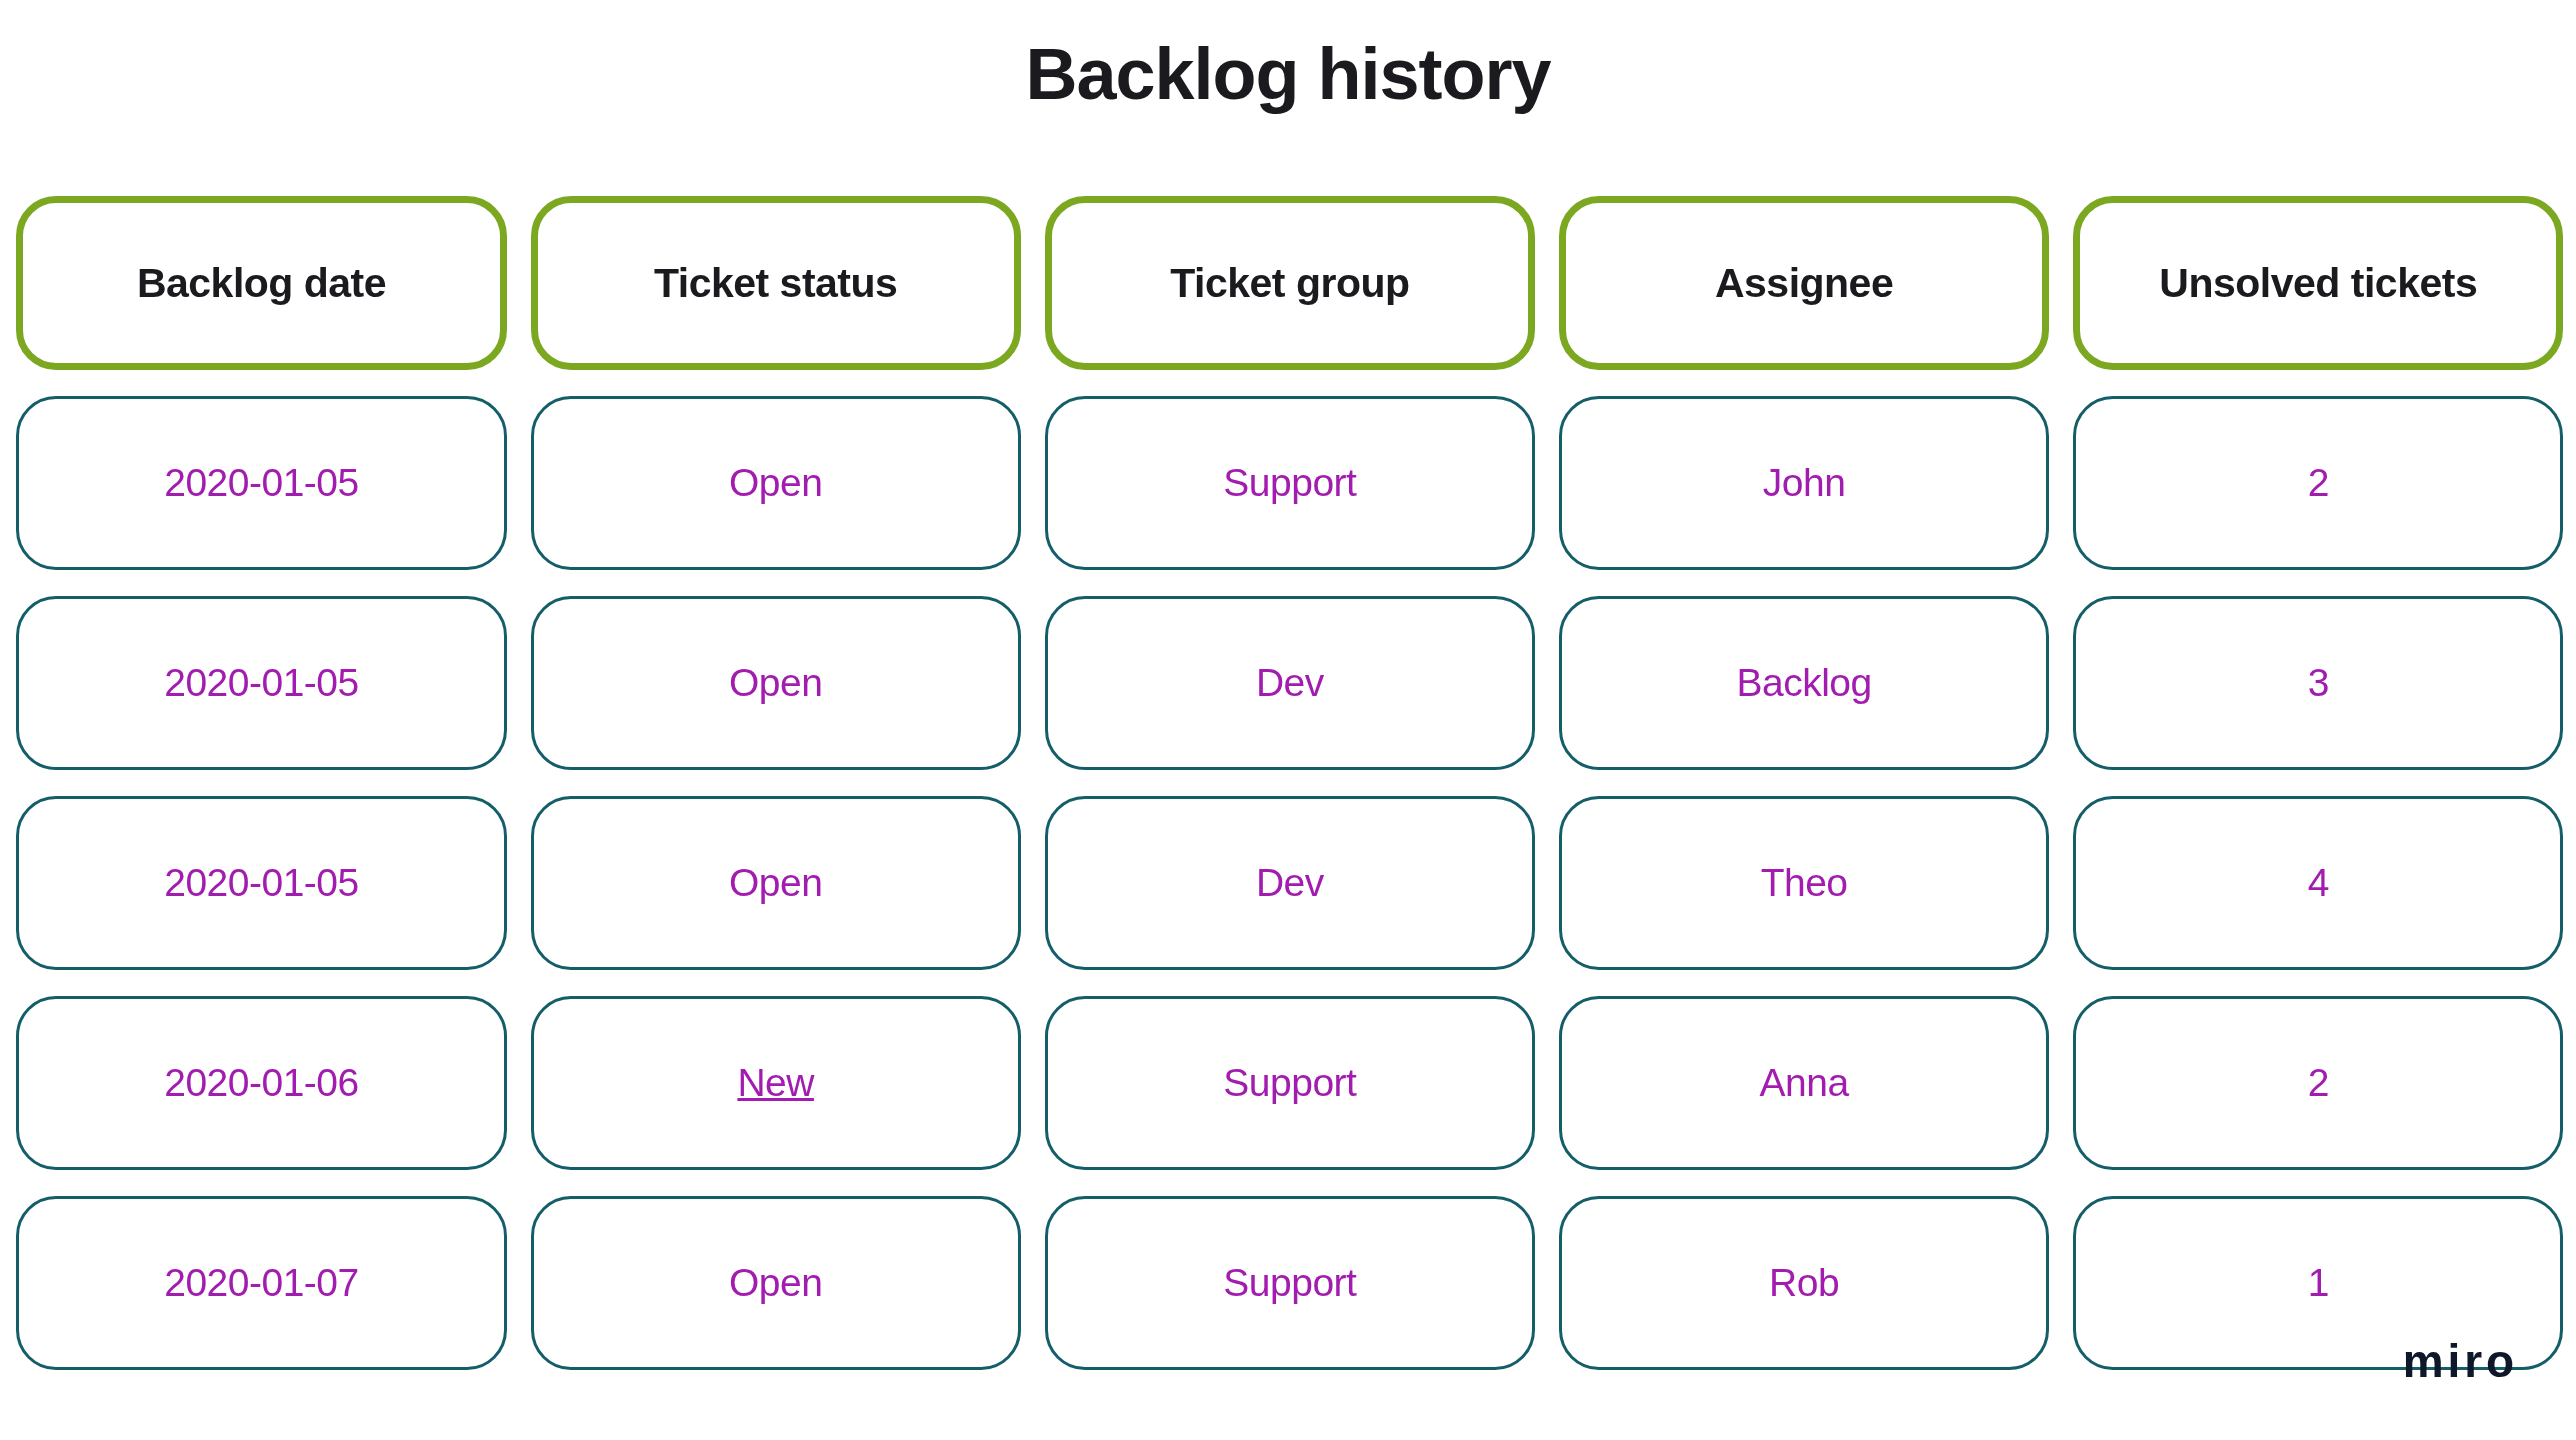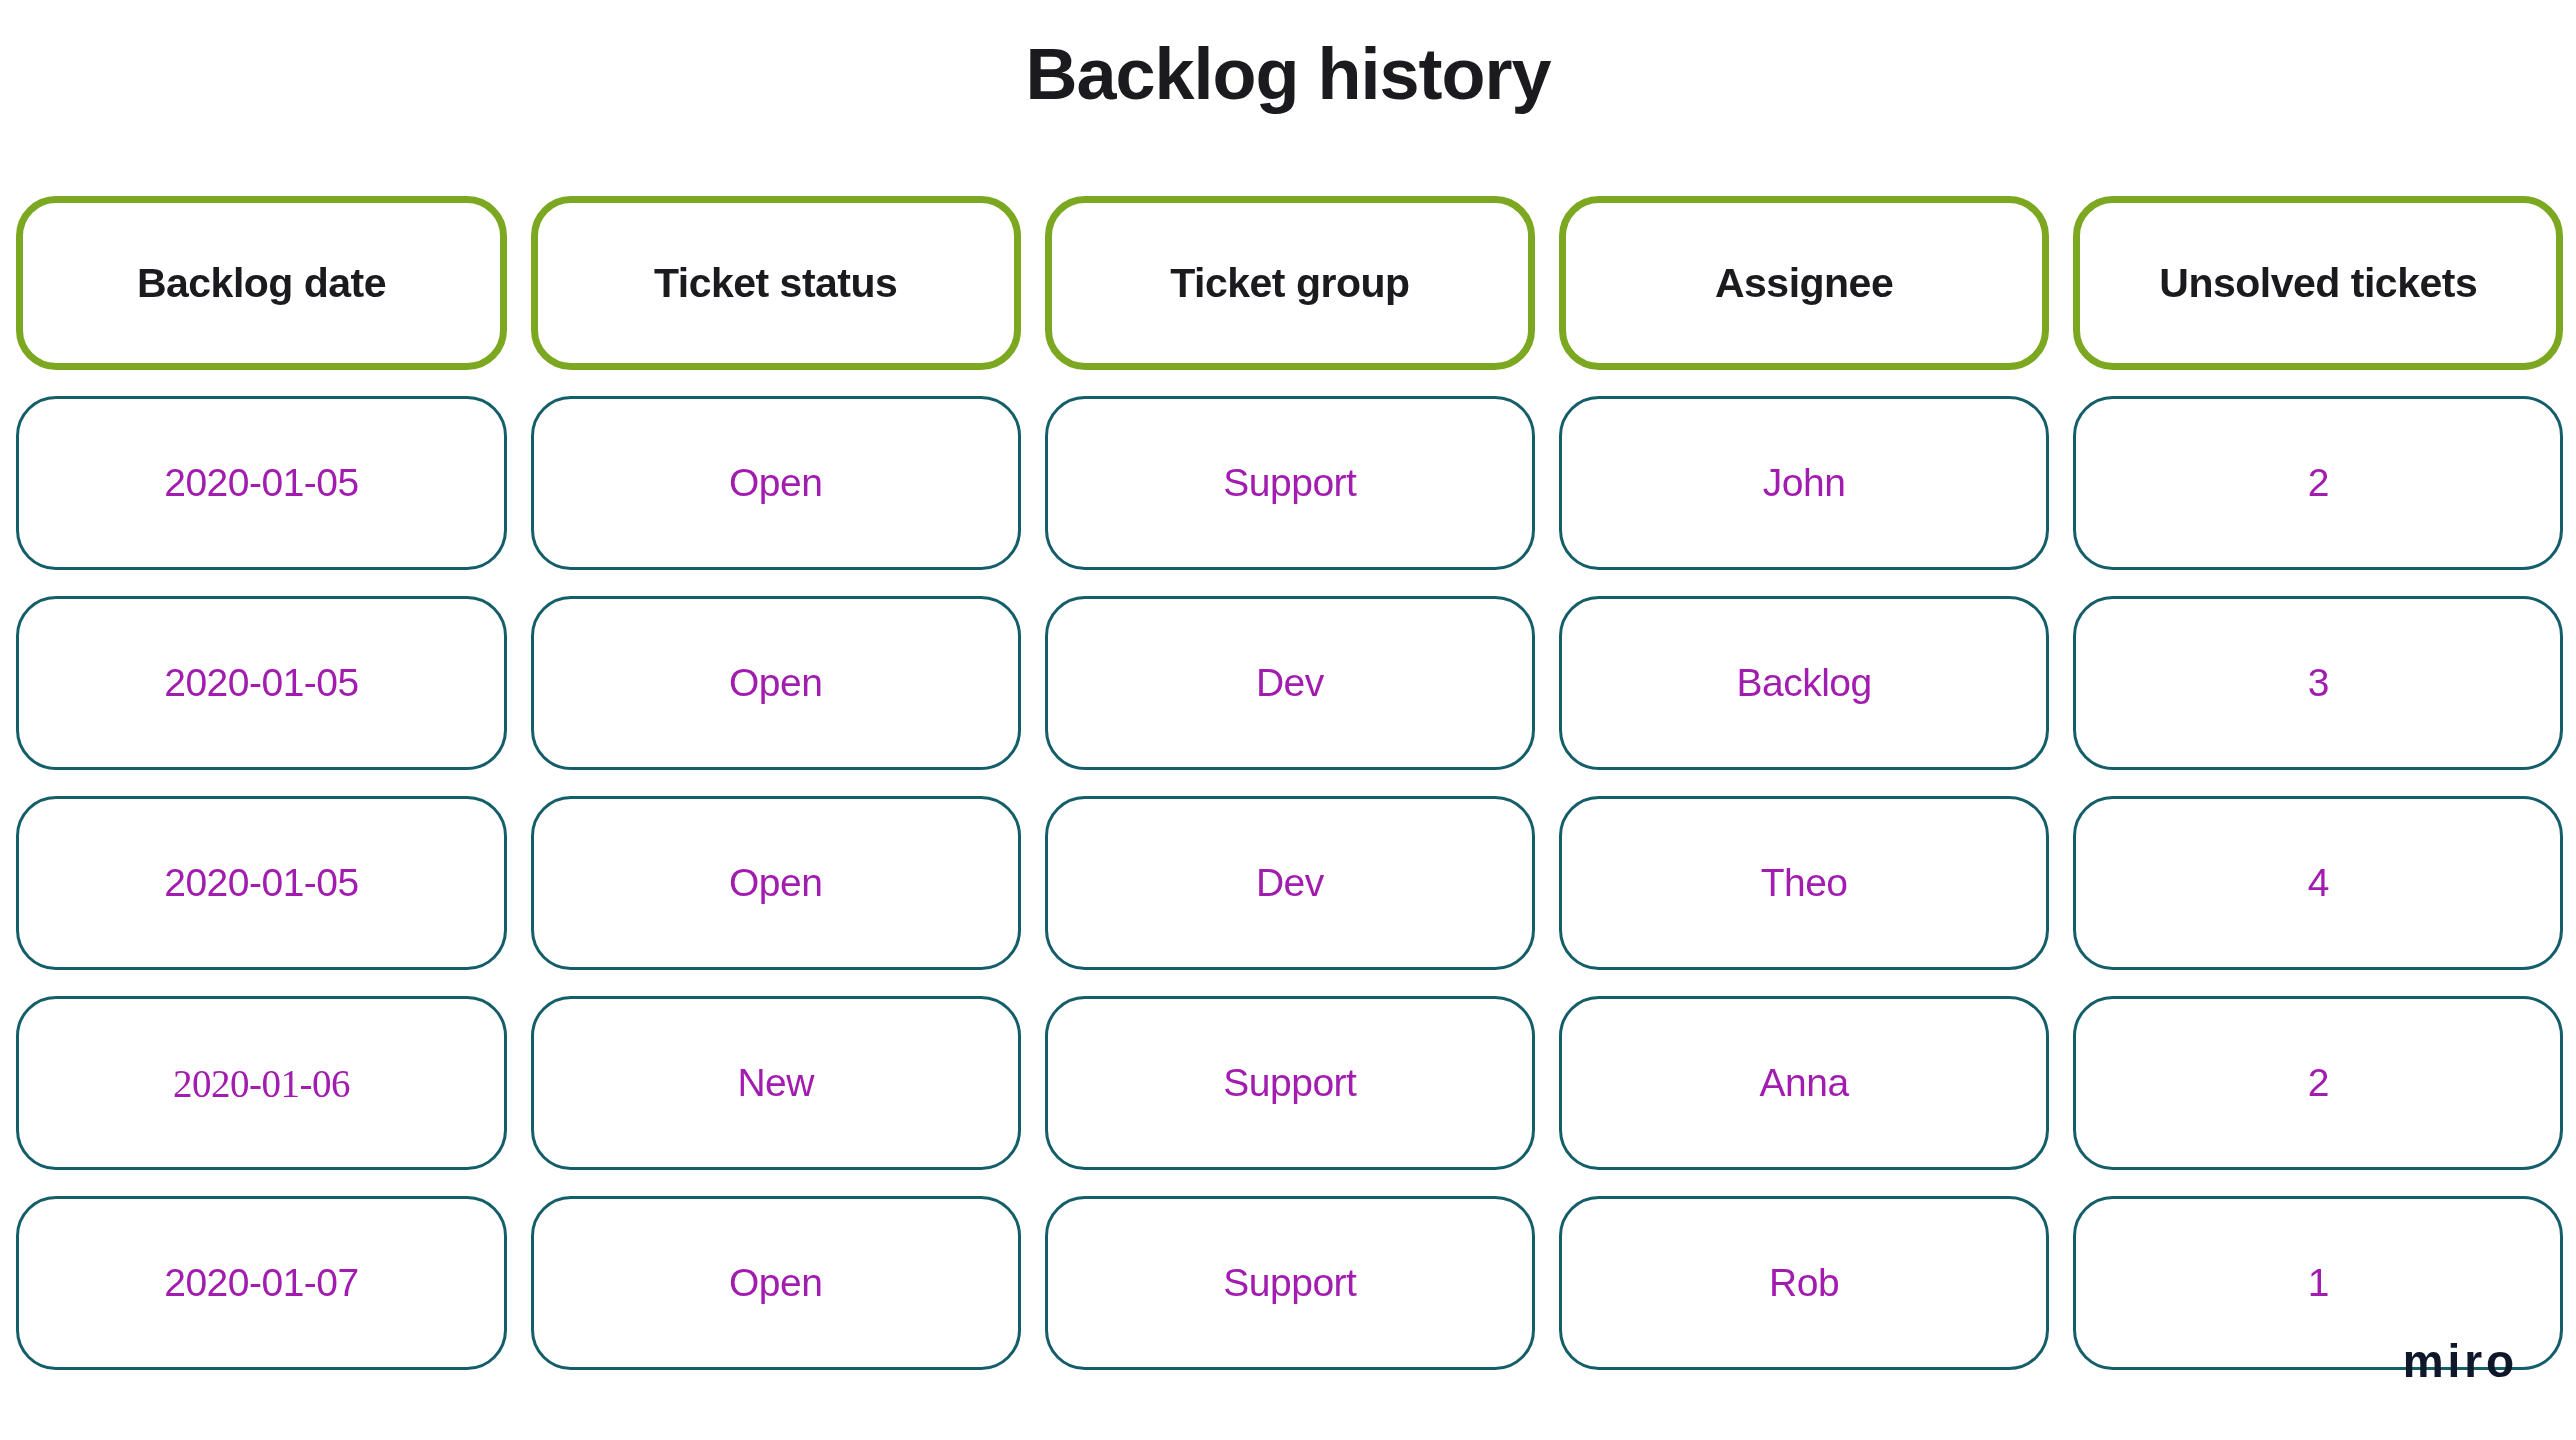--- a/index.html
+++ b/index.html
@@ -138,24 +138,24 @@
       </div>
       <div class="cell data" style="border-color: rgb(19, 94, 104);">
         <span>Dev</span>
       </div>
       <div class="cell data" style="border-color: rgb(19, 94, 104);">
         <span>Theo</span>
       </div>
       <div class="cell data" style="border-color: rgb(19, 94, 104);">
         <span>4</span>
       </div>
-      <div class="cell data" style="border-color: rgb(19, 94, 104); font-family: Liberation Serif, serif;">
+      <div class="cell data" style="border-color: rgb(19, 94, 104);">
         <span>2020-01-06</span>
       </div>
-      <div class="cell data" style="border-color: rgb(19, 94, 104);">
+      <div class="cell data" style="border-color: rgb(19, 94, 104); text-decoration: underline;">
         <span>New</span>
       </div>
       <div class="cell data" style="border-color: rgb(19, 94, 104);">
         <span>Support</span>
       </div>
       <div class="cell data" style="border-color: rgb(19, 94, 104);">
         <span>Anna</span>
       </div>
       <div class="cell data" style="border-color: rgb(19, 94, 104);">
         <span>2</span>

